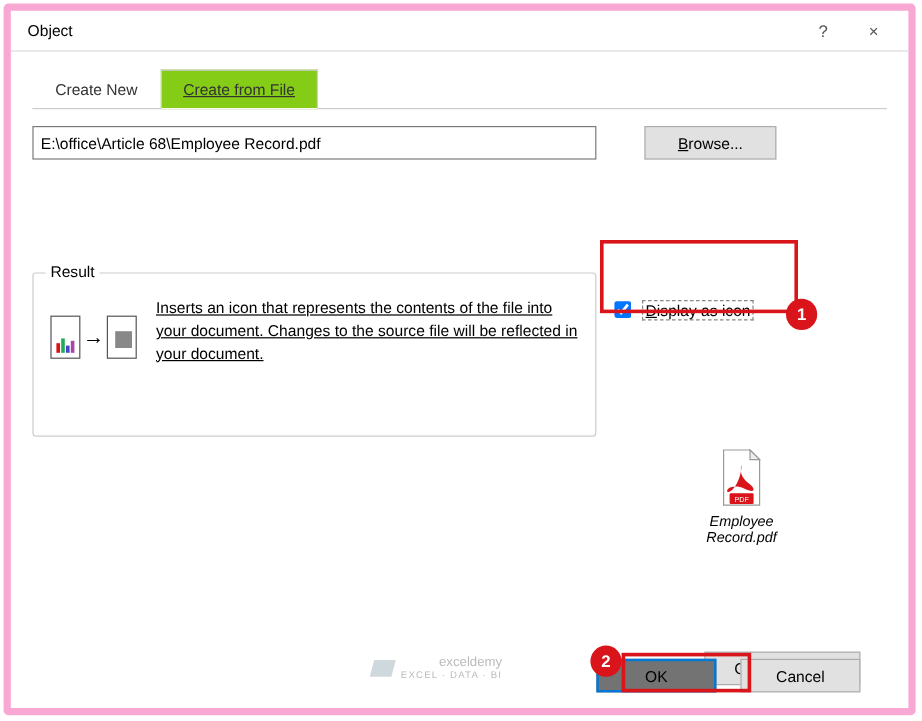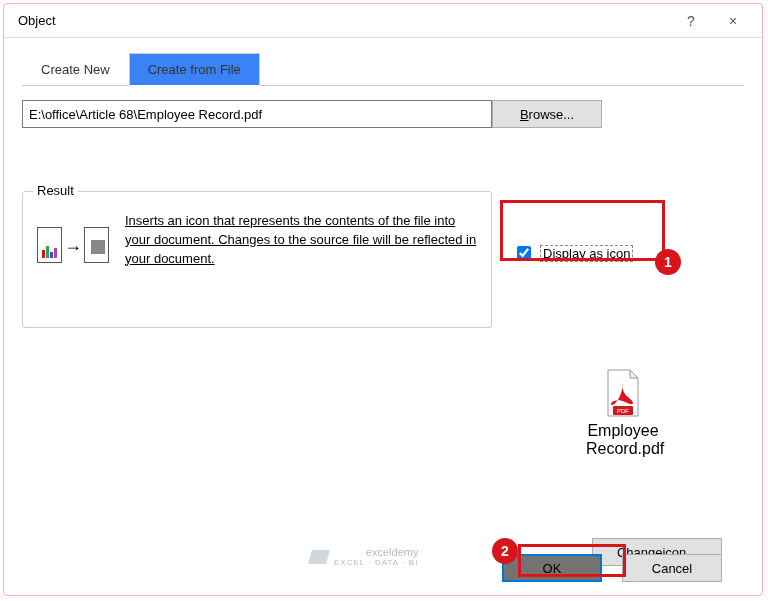--- a/index.html
+++ b/index.html
@@ -7,21 +7,21 @@
     margin: 0;
     font-family: "Segoe UI", Tahoma, sans-serif;
     font-size: 12px;
     background: #fff;
     color: #000;
     width: 768px;
     height: 601px;
     position: relative;
   }
   .dialog {
-    border: 1px solid #f9a8d4;
+    border: 6px solid #f9a8d4;
     border-radius: 4px;
     width: 760px;
     height: 593px;
     margin: 3px;
     background: #fff;
     display: flex;
     flex-direction: column;
   }
   .titlebar {
     height: 34px;
@@ -51,25 +51,26 @@
     padding: 8px 18px;
     border: 1px solid transparent;
     border-bottom: none;
     color: #333;
     font-size: 13px;
     position: relative;
     top: 1px;
   }
   .tab.active {
     border-color: #ccc;
-    background: #3b82f6;
+    background: #84cc16;
     border-bottom: 1px solid #fff;
+    text-decoration: underline;
   }
   .label { display: block; margin-bottom: 4px; font-size: 13px; }
-  .row-file { display: flex; align-items: flex-start; margin-bottom: 46px; }
+  .row-file { display: flex; align-items: flex-start; gap: 40px; margin-bottom: 46px; }
   .file-input-wrap { flex: 0 0 470px; }
   input[type="text"] {
     width: 100%;
     height: 28px;
     border: 1px solid #7a7a7a;
     padding: 0 6px;
     font-size: 13px;
   }
   .btn {
     min-width: 110px;
@@ -95,21 +96,21 @@
   .check-row {
     display: flex; align-items: center; gap: 6px; margin: 3px 2px;
     font-size: 13px;
   }
   .check-row input { width: 14px; height: 14px; }
   .dashed { border: 1px dashed #888; padding: 0 2px; }
   .result-group {
     border: 1px solid #ccc;
     border-radius: 3px;
     width: 470px;
-    margin-top: 63px;
+    margin-top: 94px;
     padding: 16px 10px 58px 14px;
     position: relative;
   }
   .result-group .legend {
     position: absolute; top: -9px; left: 10px;
     background: #fff; padding: 0 4px; font-size: 13px;
   }
   .result-inner { display: flex; gap: 16px; }
   .result-icons {
     width: 72px; height: 42px; display: flex; align-items: center; gap: 2px;
@@ -135,21 +136,21 @@
   .pdf-preview {
     position: absolute;
     right: 102px;
     top: 330px;
     width: 74px;
     text-align: center;
   }
   .pdf-icon {
     width: 42px; height: 50px; margin: 0 auto 4px auto; position: relative;
   }
-  .pdf-caption { font-size: 16px; }
+  .pdf-caption { font-size: 12px; font-style: italic; }
   .change-icon-wrap {
     position: absolute;
     right: 40px;
     top: 500px;
   }
   .footer {
     height: 54px;
     display: flex;
     justify-content: flex-end;
     align-items: center;

